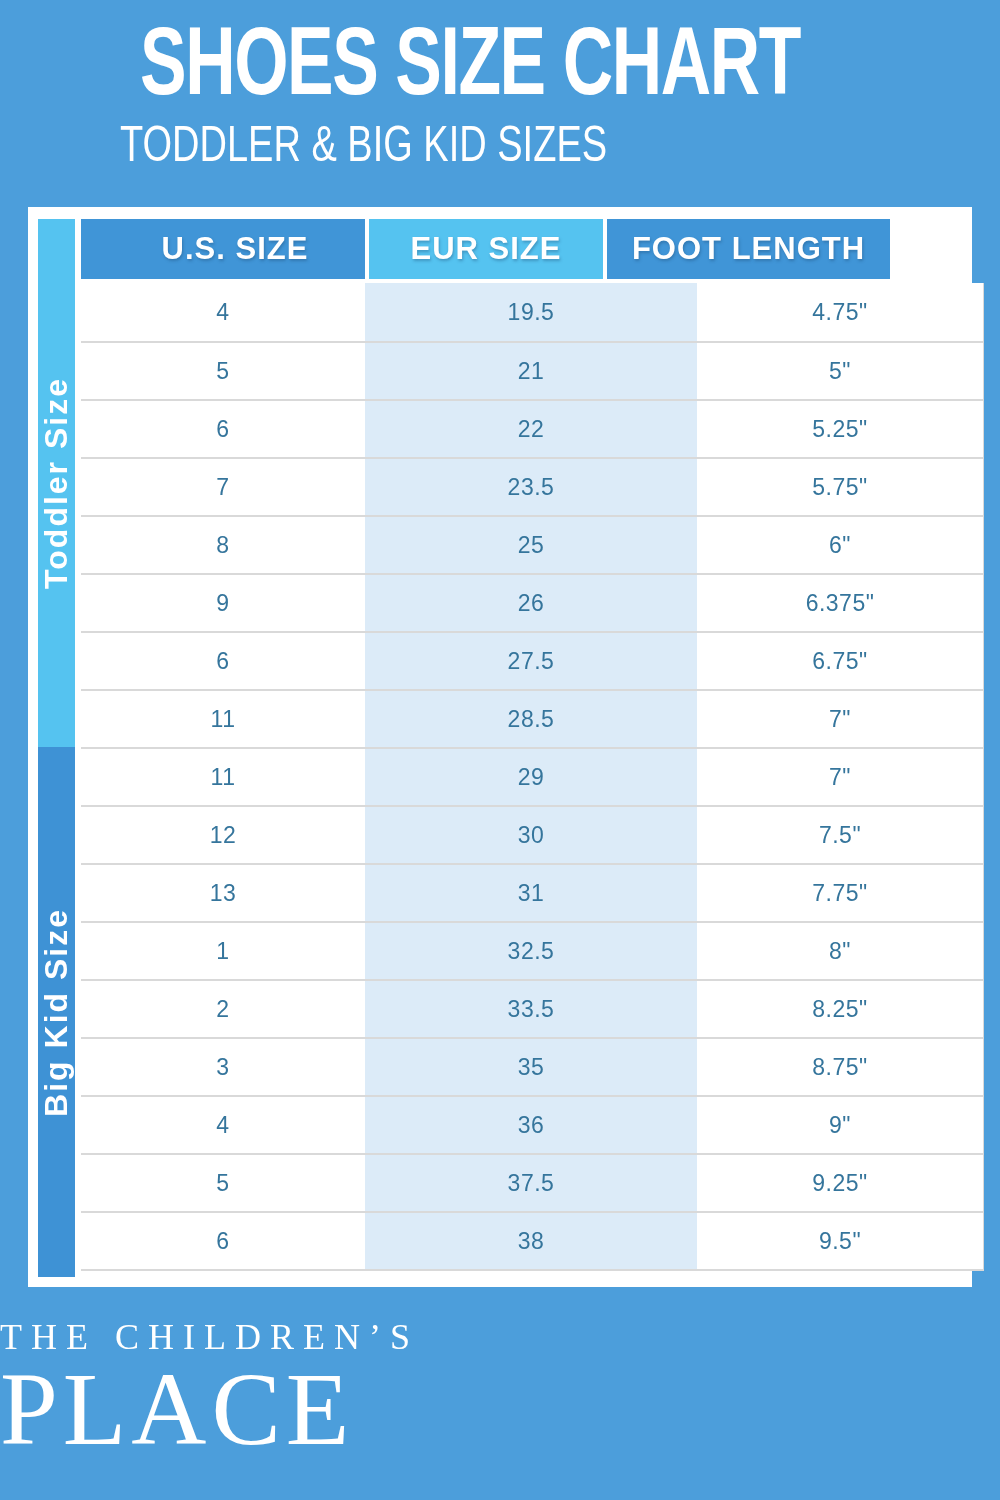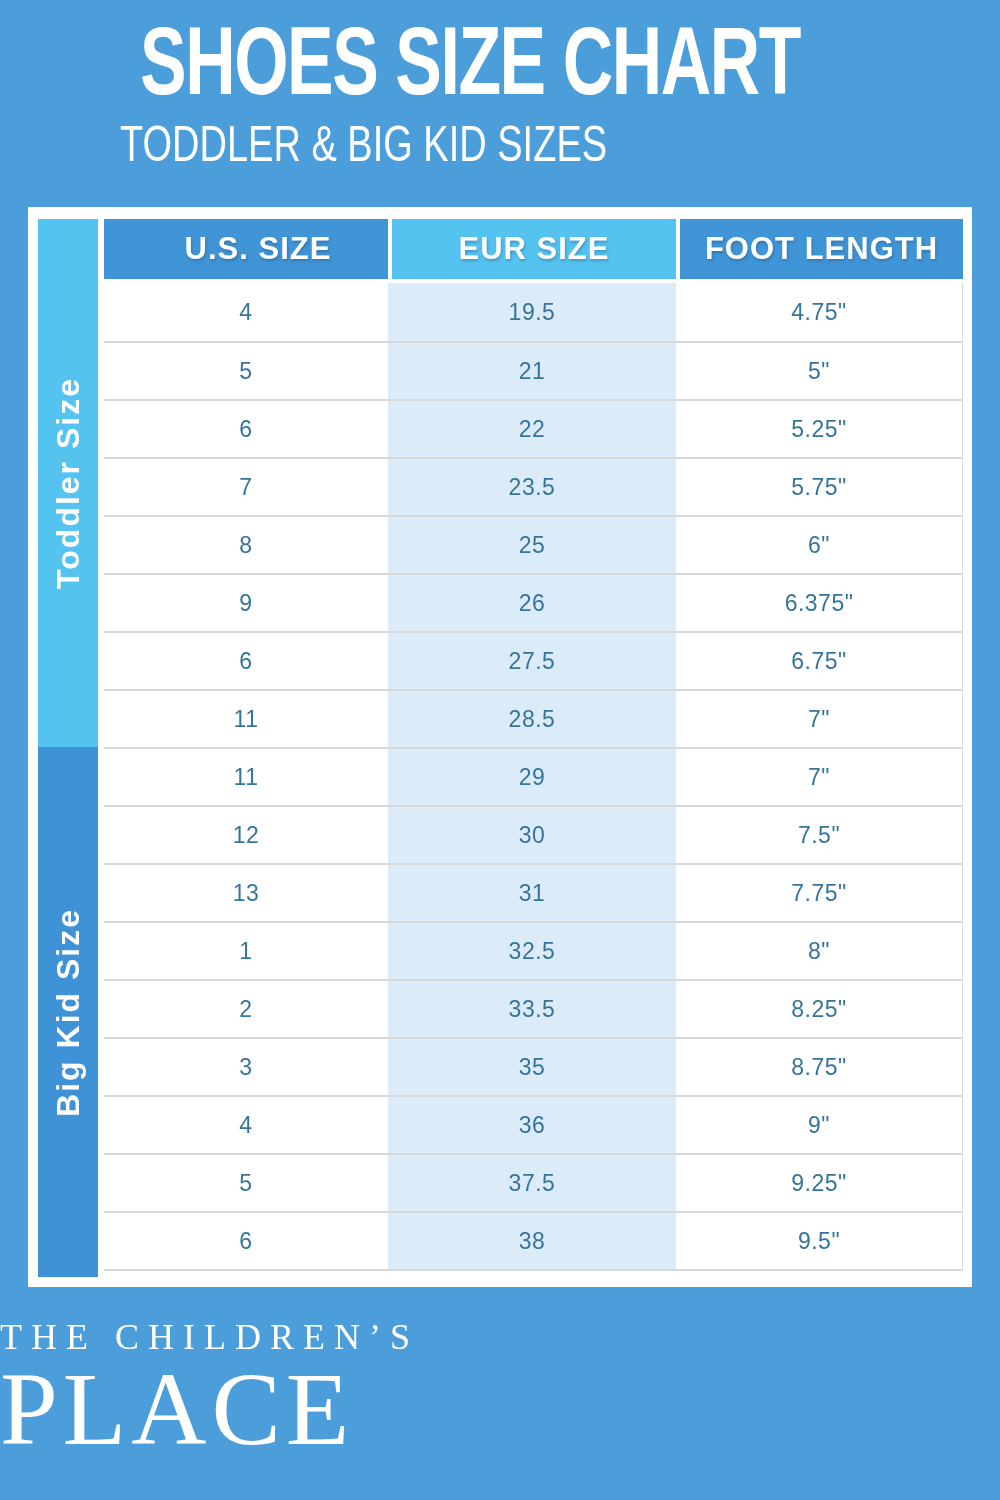--- a/index.html
+++ b/index.html
@@ -49,32 +49,32 @@
   }
 
   .data-col{flex:1;display:flex;flex-direction:column;}
   .header-row{display:flex;height:60px;margin-bottom:4px;}
   .hcell{
     box-sizing:border-box;display:flex;align-items:center;justify-content:center;
     color:var(--text-white);font-weight:700;font-size:31px;letter-spacing:1px;
     text-shadow:1px 2px 3px rgba(25,70,110,0.35);
   }
   .hcell.us{width:284px;background:var(--header-blue);padding-left:24px;}
-  .hcell.eur{width:288px;background:var(--accent-cyan);border-left:4px solid var(--card-bg);}
+  .hcell.eur{width:238px;background:var(--accent-cyan);border-left:4px solid var(--card-bg);}
   .hcell.foot{width:287px;background:var(--header-blue);border-left:4px solid var(--card-bg);text-align:center;}
 
   .data-rows{display:flex;flex-direction:column;border-bottom:2px solid var(--row-divider);}
   .row{display:flex;height:58px;box-sizing:border-box;}
   .row + .row{border-top:2px solid var(--row-divider);}
   .cell{
     box-sizing:border-box;display:flex;align-items:center;justify-content:center;
     font-size:23px;color:var(--cell-text);letter-spacing:0.5px;
   }
   .cell.us{width:284px;background:var(--card-bg);}
-  .cell.eur{width:288px;background:var(--eur-column-bg);}
+  .cell.eur{width:332px;background:var(--eur-column-bg);}
   .cell.foot{width:287px;background:var(--card-bg);border-right:1px solid var(--row-divider);}
 
   
   .brand{position:absolute;top:1316px;left:0;width:1000px;color:var(--text-white);
          font-family:"Liberation Serif", serif;}
   .brand-line1{font-size:36px;letter-spacing:9px;line-height:1.2;}
   .brand-line2{font-size:104px;letter-spacing:5px;line-height:0.92;margin-top:2px;}
 </style>
 </head>
 <body>

